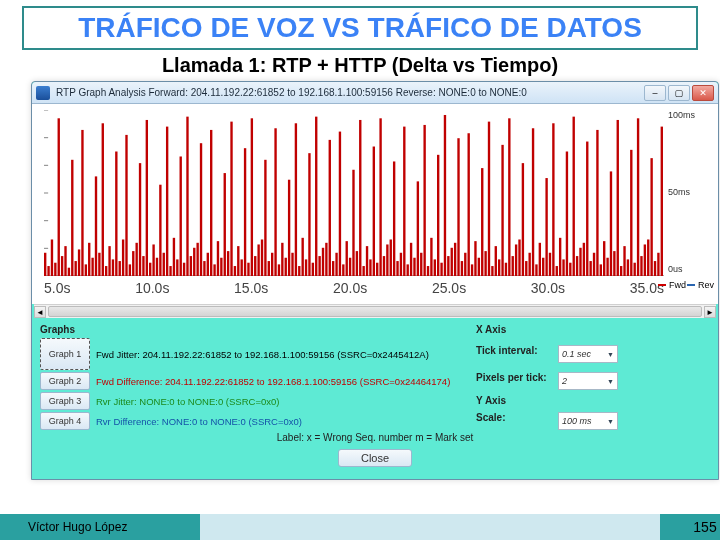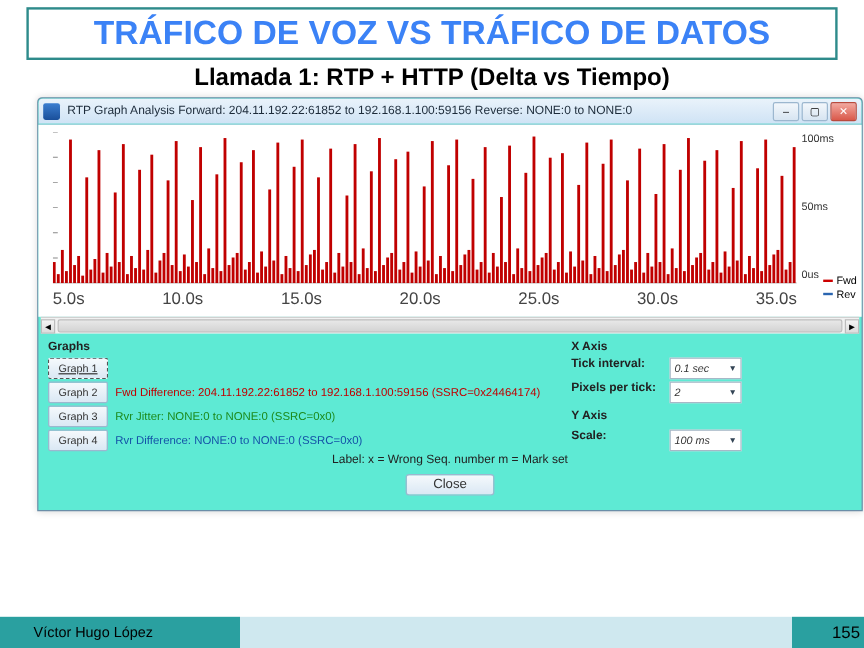--- a/index.html
+++ b/index.html
@@ -6,40 +6,40 @@
   body { width: 720px; height: 540px; font-family: "Segoe UI", Tahoma, sans-serif; background: #fff; position: relative; overflow: hidden; }
   .slide-title { margin: 6px 22px 4px; border: 2px solid #2e8b8b; padding: 4px 4px; font-size: 28px; font-weight: 700; color: #3b82f6; text-align: center; }
   .subtitle { font-size: 20px; font-weight: 700; color: #000; text-align: center; margin: 2px 0 4px; }
   .app-window { margin: 0 31px; border: 1px solid #6b8ea8; border-radius: 4px 4px 0 0; background: #5eead4; box-shadow: 0 0 6px rgba(0,0,0,.15); width: 688px; }
   .titlebar { height: 22px; background: linear-gradient(#eaf3fb,#cfe3f5); border-bottom: 1px solid #9cb7cf; display: flex; align-items: center; padding: 0 4px; border-radius: 4px 4px 0 0; }
   .titlebar .app-icon { width: 14px; height: 14px; background: linear-gradient(#3b7ed0,#1a4f9a); border-radius: 2px; margin-right: 6px; }
   .titlebar .title-text { font-size: 10px; color: #1c2b3a; flex: 1; white-space: nowrap; overflow: hidden; text-overflow: ellipsis; }
   .win-controls { display: flex; gap: 2px; }
   .win-btn { width: 22px; height: 16px; border: 1px solid #9cb7cf; border-radius: 2px; background: linear-gradient(#f3f7fb,#d7e5f2); display: flex; align-items: center; justify-content: center; font-size: 9px; }
   .win-close { background: linear-gradient(#f3a9a0,#d9594b); border-color: #b94a3d; color: #fff; }
-  .chart-area { position: relative; height: 160px; background: #fff; }
+  .chart-area { position: relative; height: 200px; background: #fff; }
   .plot { position: absolute; left: 12px; right: 54px; top: 6px; bottom: 28px; }
   .plot svg { width: 100%; height: 100%; display: block; }
   .x-ticks { position: absolute; left: 12px; right: 54px; bottom: 10px; height: 14px; display: flex; justify-content: space-between; font-size: 14px; color: #444; }
   .y-legend { position: absolute; right: 2px; top: 6px; bottom: 30px; width: 48px; display: flex; flex-direction: column; justify-content: space-between; font-size: 9px; color: #333; text-align: left; }
-  .series-legend { position: absolute; right: 4px; bottom: 14px; font-size: 9px; display: flex; flex-direction: column; gap: 1px; }
+  .series-legend { position: absolute; right: 4px; bottom: 14px; font-size: 9px; display: flex; flex-direction: row; gap: 1px; }
   .series-legend span { display: flex; align-items: center; gap: 3px; }
   .swatch { width: 8px; height: 2px; background: #c00; display: inline-block; }
   .sw-rev { background: #2a65b0; }
   .scrollbar { height: 14px; background: #f1f1f1; border-top: 1px solid #d0d0d0; position: relative; margin: 0 2px; }
   .scrollbar .thumb { position: absolute; left: 14px; right: 14px; top: 1px; bottom: 1px; background: linear-gradient(#e8e8e8,#d4d4d4); border: 1px solid #bcbcbc; border-radius: 2px; }
   .scrollbar .arrow { position: absolute; top: 1px; width: 12px; height: 12px; background: linear-gradient(#f4f4f4,#dcdcdc); border: 1px solid #bcbcbc; font-size: 8px; display: flex; align-items: center; justify-content: center; }
   .scrollbar .arrow.left { left: 0; }
   .scrollbar .arrow.right { right: 0; }
   .panel { padding: 4px 8px 6px; font-size: 10px; color: #333; }
   .panel-row { display: flex; align-items: center; gap: 6px; margin: 2px 0; }
   .col-left { width: 430px; display: flex; align-items: center; gap: 6px; }
   .col-right { flex: 1; display: flex; gap: 4px; }
   .graph-btn { width: 50px; height: 18px; border: 1px solid #9cb7cf; background: linear-gradient(#f5f9fc,#dae8f4); border-radius: 2px; text-align: center; font-size: 9px; display: flex; align-items: center; justify-content: center; cursor: pointer; }
-  .dotted-box { border: 1px dashed #555; padding: 1px 2px; text-decoration: underline; }
+  .dotted-box { border: 1px dashed #555; padding: 15px 2px; }
   .glabel { font-size: 9.5px; white-space: nowrap; overflow: hidden; text-overflow: ellipsis; max-width: 360px; }
   .g-black { color: #000; }
   .g-red { color: #c00000; }
   .g-green { color: #1c8a1c; }
   .g-blue { color: #1453a8; }
   .ax-label { font-size: 10px; color: #222; font-weight: 700; width: 78px; }
   .combo { height: 18px; border: 1px solid #a7b8c7; background: #fff; font-size: 9px; padding: 0 3px; display: flex; align-items: center; justify-content: space-between; min-width: 60px; font-style: italic; }
   .combo .chev { font-size: 7px; color: #345; margin-left: 4px; }
   .label-info { font-size: 10px; color: #222; text-align: center; margin: 2px 0 6px; }
   .close-row { text-align: center; padding-bottom: 6px; }
@@ -304,20 +304,21 @@
         <div class="heading-small">Graphs</div>
       </div>
       <div class="col-right">
         <div class="heading-small">X Axis</div>
       </div>
     </div>
 
     <div class="panel-row">
       <div class="col-left">
         <div class="graph-btn dotted-box">Graph 1</div>
+        <div class="glabel g-black">Fwd Jitter: 204.11.192.22:61852 to 192.168.1.100:59156 (SSRC=0x2445412A)</div>
       </div>
       <div class="col-right">
         <span class="ax-label">Tick interval:</span>
         <div class="combo">
           <span>0.1 sec</span>
             <span class="chev">▼</span>
         </div>
       </div>
     </div>
 

